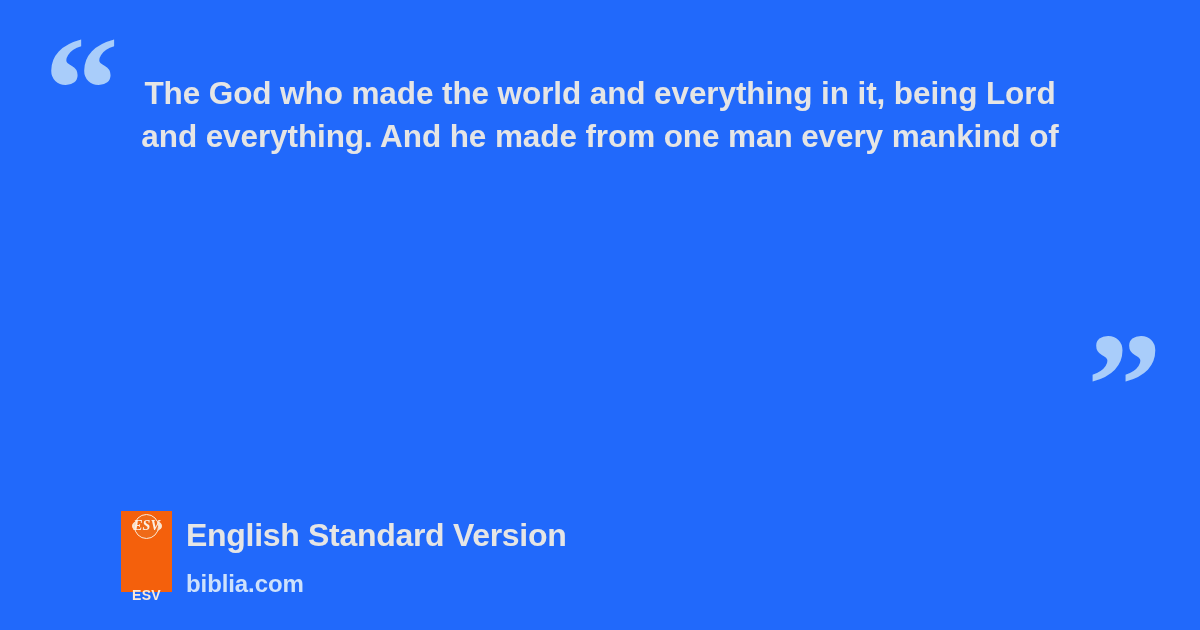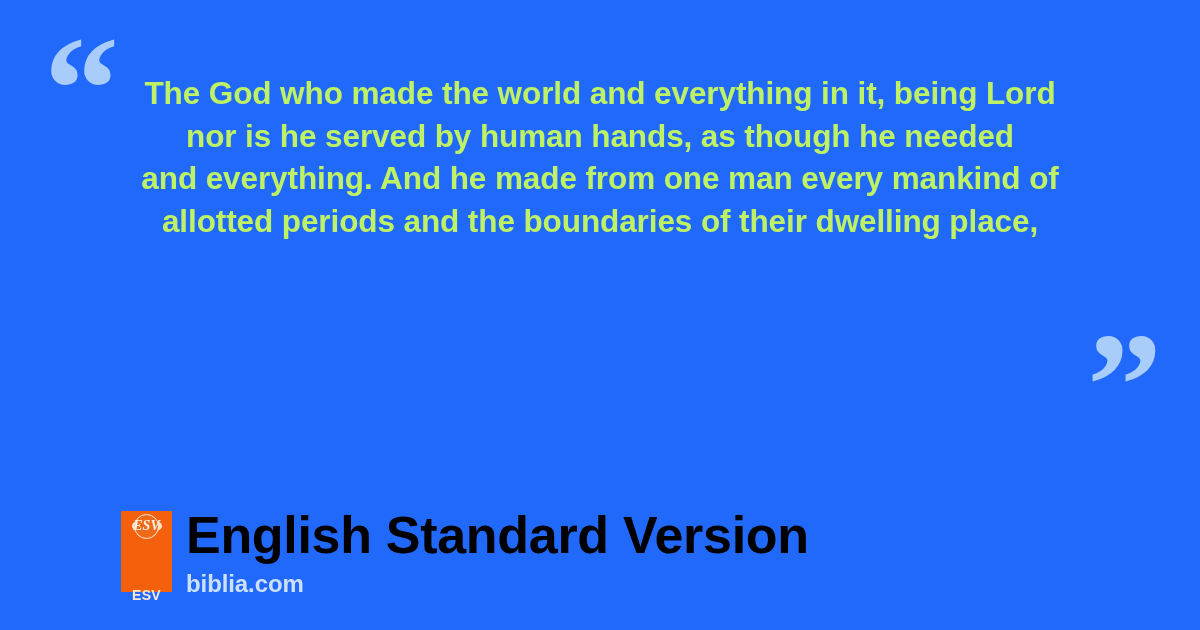--- a/index.html
+++ b/index.html
@@ -37,21 +37,21 @@
 
   
   .quote-block {
     position: absolute;
     left: 110px;
     right: 110px;
     top: 72px;
     text-align: center;
   }
   .quote-line {
-    color: #bef264;
+    color: #e5e5e5;
     font-family: "Liberation Sans", sans-serif;
     font-weight: 700;
     font-size: 31.5px;
     line-height: 42.5px;
     letter-spacing: -0.1px;
     white-space: nowrap;
   }
 
   
   .footer {
@@ -113,24 +113,24 @@
     font-size: 14px;
     letter-spacing: 0.4px;
   }
 
   .footer-text {
     margin-left: 14px;
     padding-top: 1px;
   }
 
   .version-name {
-    color: #000000;
+    color: #e5e5e5;
     font-family: "Liberation Sans", sans-serif;
     font-weight: 700;
-    font-size: 52px;
+    font-size: 32px;
     line-height: 46px;
     letter-spacing: -0.3px;
   }
 
   .site-url {
     color: #cde1fb;
     font-family: "Liberation Sans", sans-serif;
     font-weight: 700;
     font-size: 24px;
     line-height: 28px;
@@ -140,23 +140,21 @@
 </style>
 </head>
 <body>
 
 <div class="card">
 
   <div class="quote-mark quote-open">“</div>
 
   <div class="quote-block">
     <div class="quote-line">The God who made the world and everything in it, being Lord</div>
-    <div class="quote-line">nor is he served by human hands, as though he needed</div>
     <div class="quote-line">and everything. And he made from one man every mankind of</div>
-    <div class="quote-line">allotted periods and the boundaries of their dwelling place,</div>
   </div>
 
   <div class="quote-mark quote-close">”</div>
 
   <div class="footer">
 
     <div class="esv-badge">
       <div class="esv-seal">
         <span class="esv-seal-mark">ESV</span>
       </div>

